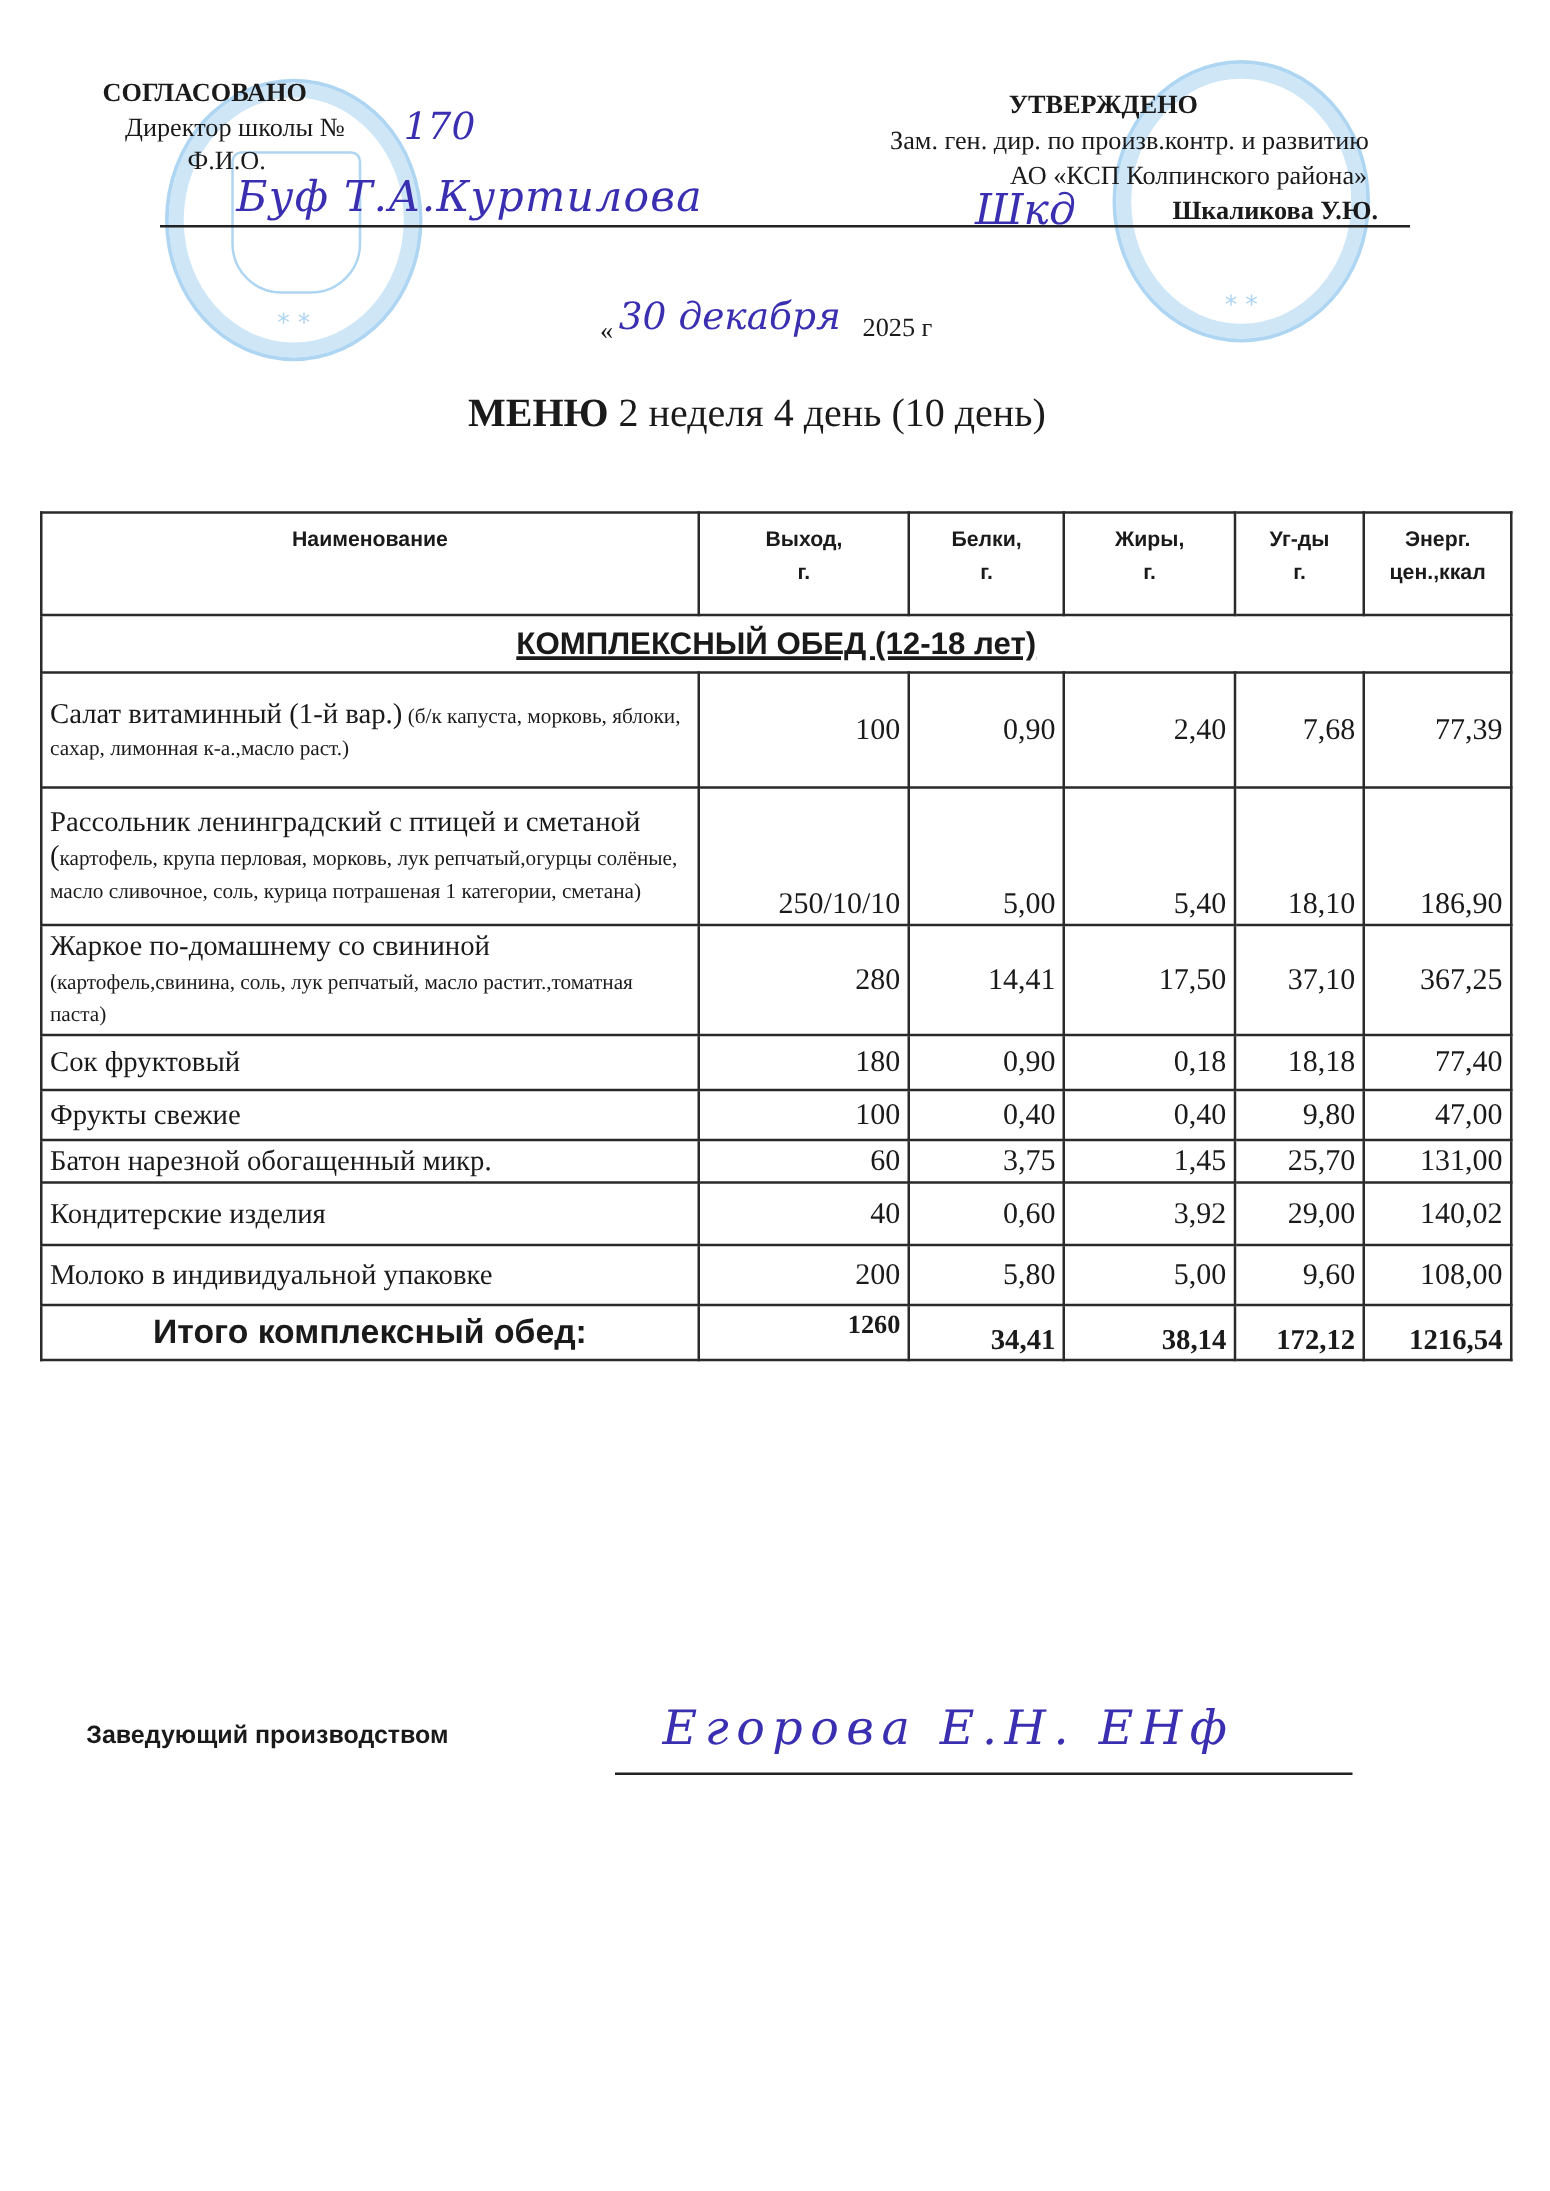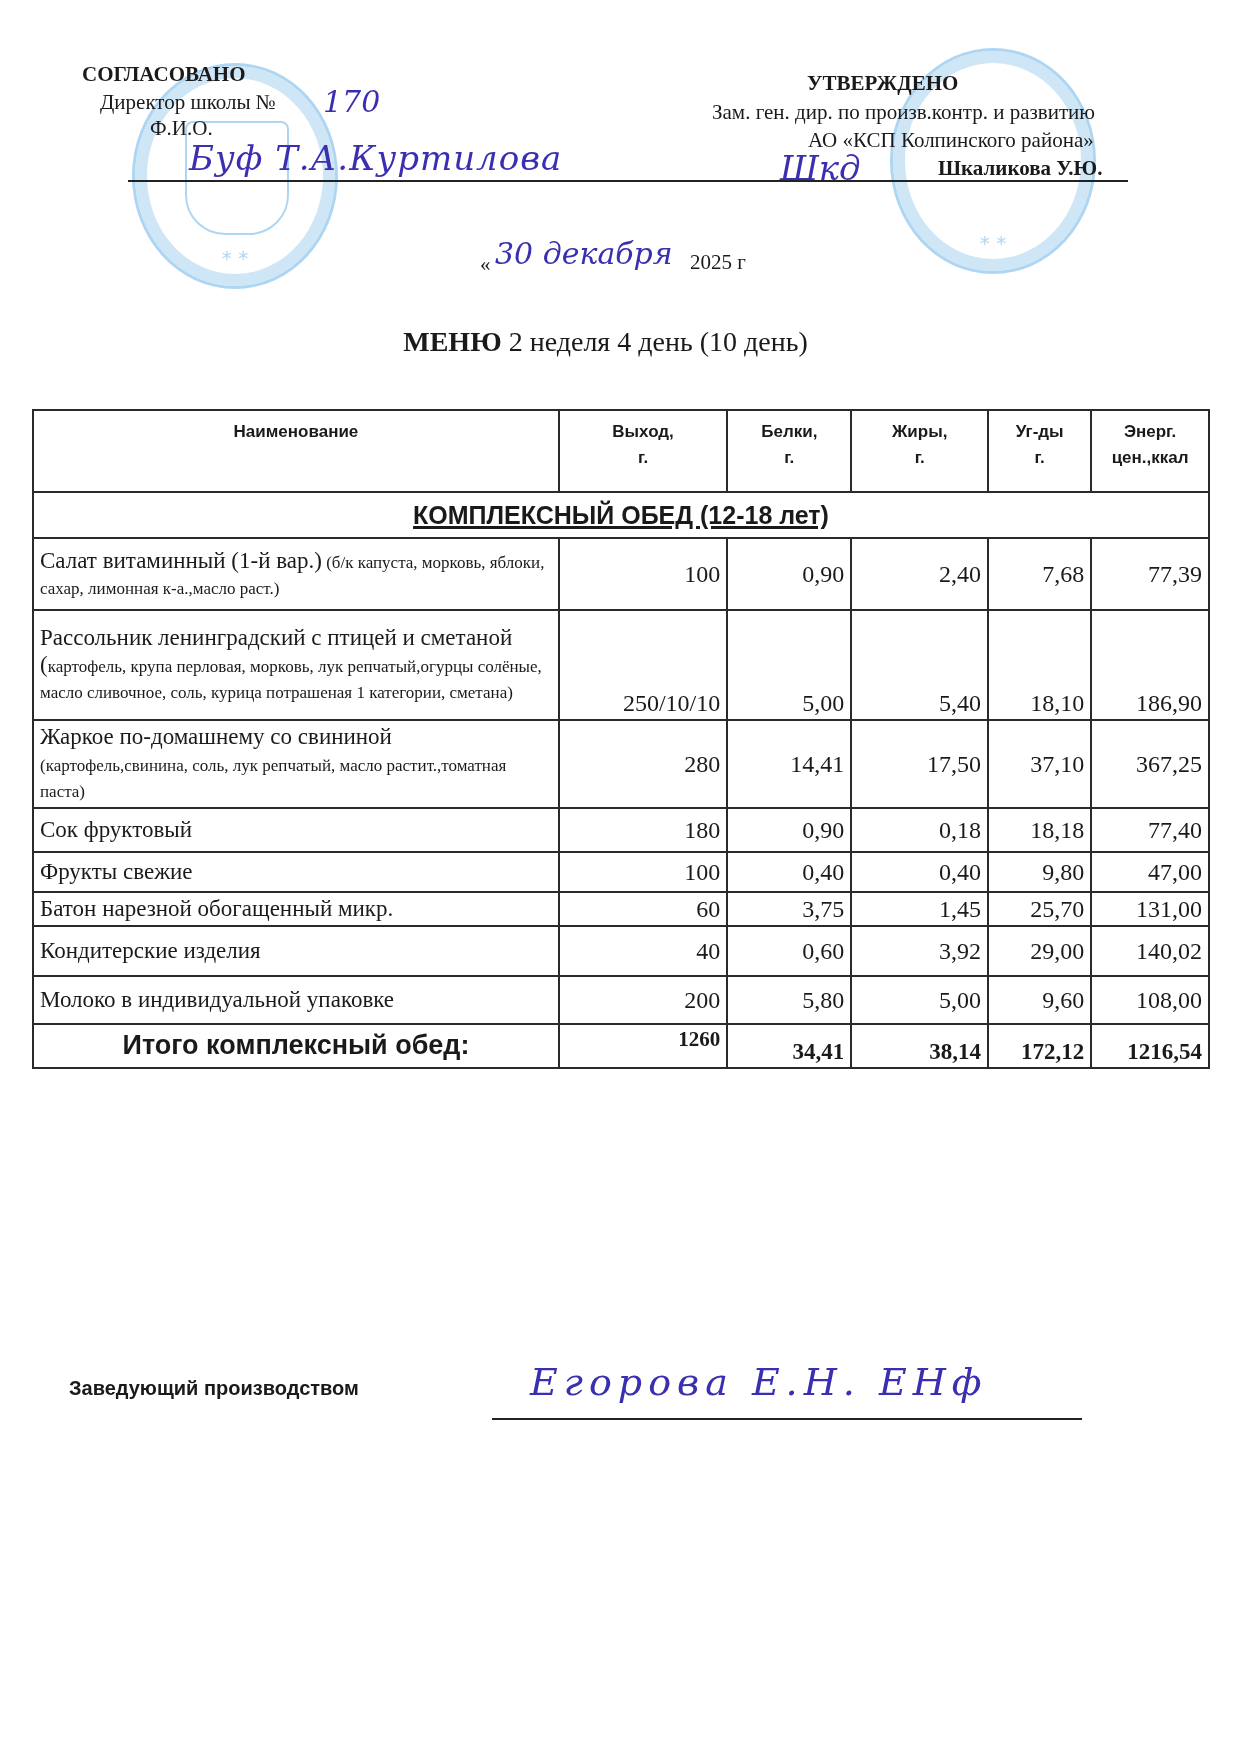--- a/index.html
+++ b/index.html
@@ -39,21 +39,21 @@
       opacity: 0.55;
     }
     .stamp-left { left: 132px; top: 63px; width: 200px; height: 220px; }
     .stamp-right { left: 890px; top: 48px; width: 200px; height: 220px; }
     .stamp-inner { position: absolute; left: 25%; top: 25%; width: 50%; height: 50%;
       border: 2px solid #6cb4e8; border-radius: 8px 8px 40px 40px; }
     .stamp-star { position: absolute; left: 0; right: 0; bottom: 16px; text-align: center;
       color: #6cb4e8; font-size: 20px; font-family: "DejaVu Sans", sans-serif; }
 
     
-    .menu-title { left: 0; width: 1211px; top: 326px; text-align: center; font-size: 28px; }
+    .menu-title { left: 0; width: 1211px; top: 312px; text-align: center; font-size: 32px; }
     .menu-title b { font-weight: bold; }
 
     
     .menu-table {
       position: absolute; left: 32px; top: 409px; width: 1178px;
       border-collapse: collapse; table-layout: fixed;
     }
     .menu-table td, .menu-table th {
       border: 2px solid #2a2a2a; padding: 2px 6px; vertical-align: middle;
     }
@@ -148,21 +148,21 @@
 г.</th>
       <th style="white-space:pre-line">Энерг.
 цен.,ккал</th>
     </tr>
   </thead>
   <tbody>
     <tr class="section-row">
       <td colspan="6">КОМПЛЕКСНЫЙ ОБЕД (12-18 лет)</td>
     </tr>
 
-    <tr style="height:72px">
+    <tr style="height:92px">
       <td class="name"><span>Салат витаминный (1-й вар.)</span><span class="note"> (б/к капуста, морковь, яблоки, сахар, лимонная к-а.,масло раст.)</span></td>
       <td class="num">100</td>
       <td class="num">0,90</td>
       <td class="num">2,40</td>
       <td class="num">7,68</td>
       <td class="num">77,39</td>
     </tr>
 
     <tr style="height:110px">
       <td class="name"><span>Рассольник ленинградский с птицей и сметаной (</span><span class="note">картофель, крупа перловая, морковь, лук репчатый,огурцы солёные, масло сливочное, соль, курица потрашеная 1 категории, сметана)</span></td>

